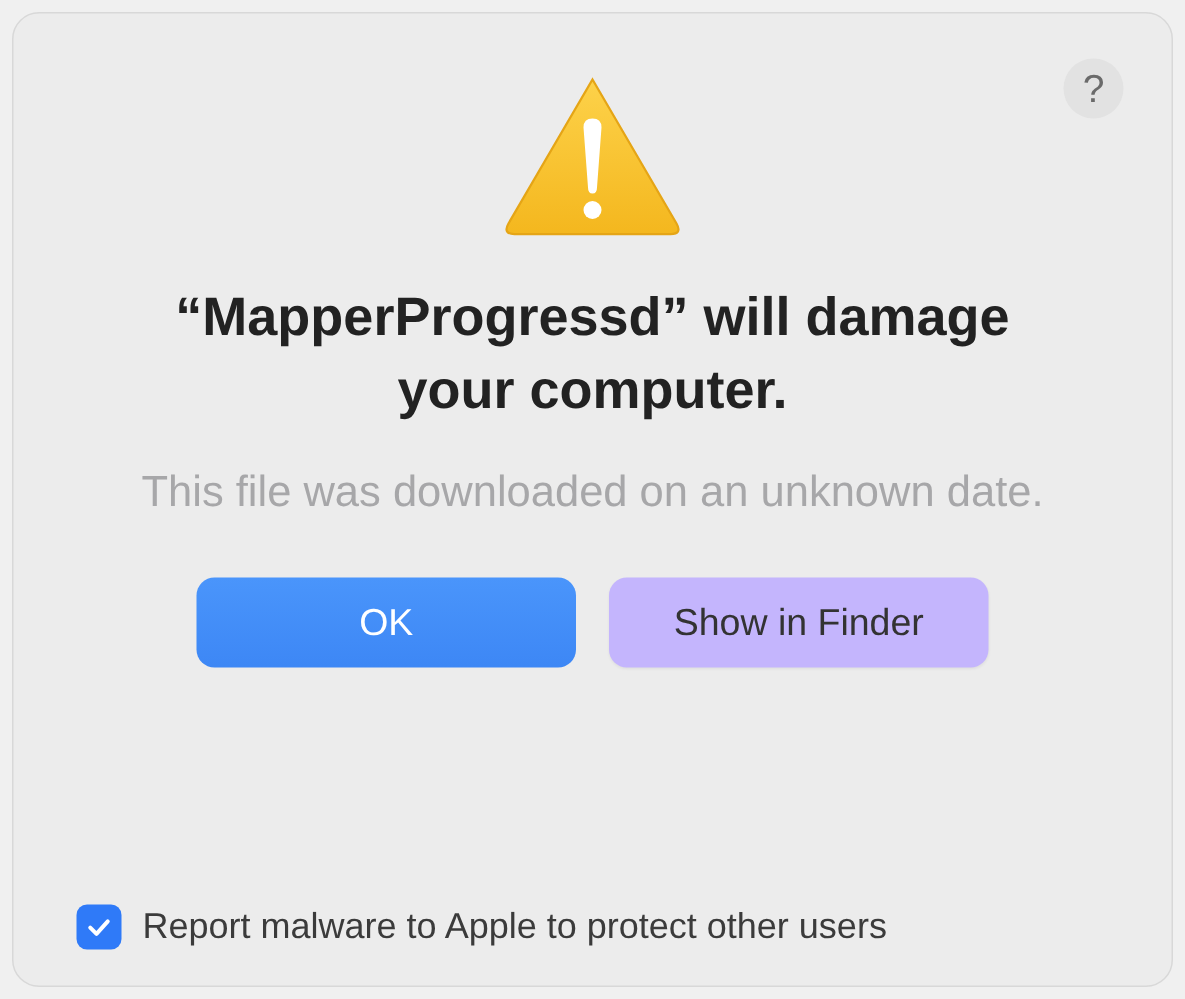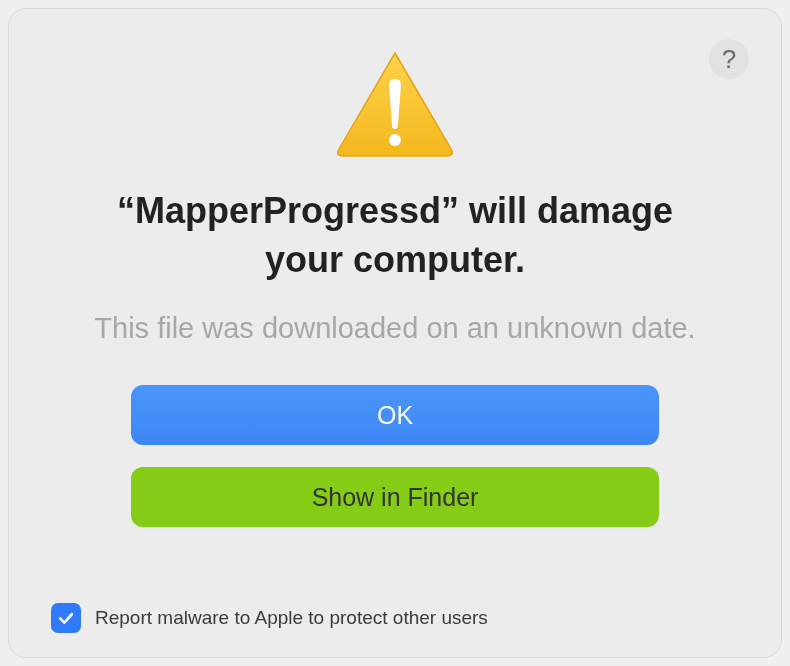--- a/index.html
+++ b/index.html
@@ -63,41 +63,41 @@
       margin-top: 28px;
       font-size: 29px;
       color: #a7a7a9;
       text-align: center;
       font-weight: 400;
     }
     .button-stack {
       margin-top: 40px;
       width: 528px;
       display: flex;
-      flex-direction: column;
+      flex-direction: row;
       gap: 22px;
     }
     .btn {
       width: 100%;
       height: 60px;
       border-radius: 12px;
       font-size: 25px;
       font-weight: 400;
       border: none;
       cursor: pointer;
       display: flex;
       align-items: center;
       justify-content: center;
     }
     .btn-primary {
       background: linear-gradient(180deg, #4a95fb 0%, #3d87f5 100%);
       color: #fff;
     }
     .btn-secondary {
-      background: #84cc16;
+      background: #c4b5fd;
       color: #333;
       box-shadow: 0 1px 2px rgba(0,0,0,0.06);
     }
     .checkbox-row {
       position: absolute;
       bottom: 24px;
       left: 42px;
       display: flex;
       align-items: center;
       gap: 14px;
@@ -111,21 +111,21 @@
       align-items: center;
       justify-content: center;
       cursor: pointer;
       flex-shrink: 0;
     }
     .checkbox svg {
       width: 20px;
       height: 20px;
     }
     .checkbox-label {
-      font-size: 19px;
+      font-size: 24px;
       color: #3b3b3b;
       font-weight: 400;
     }
   </style>
 </head>
 <body>
 
 <div class="dialog">
 
   <button class="help-button">

